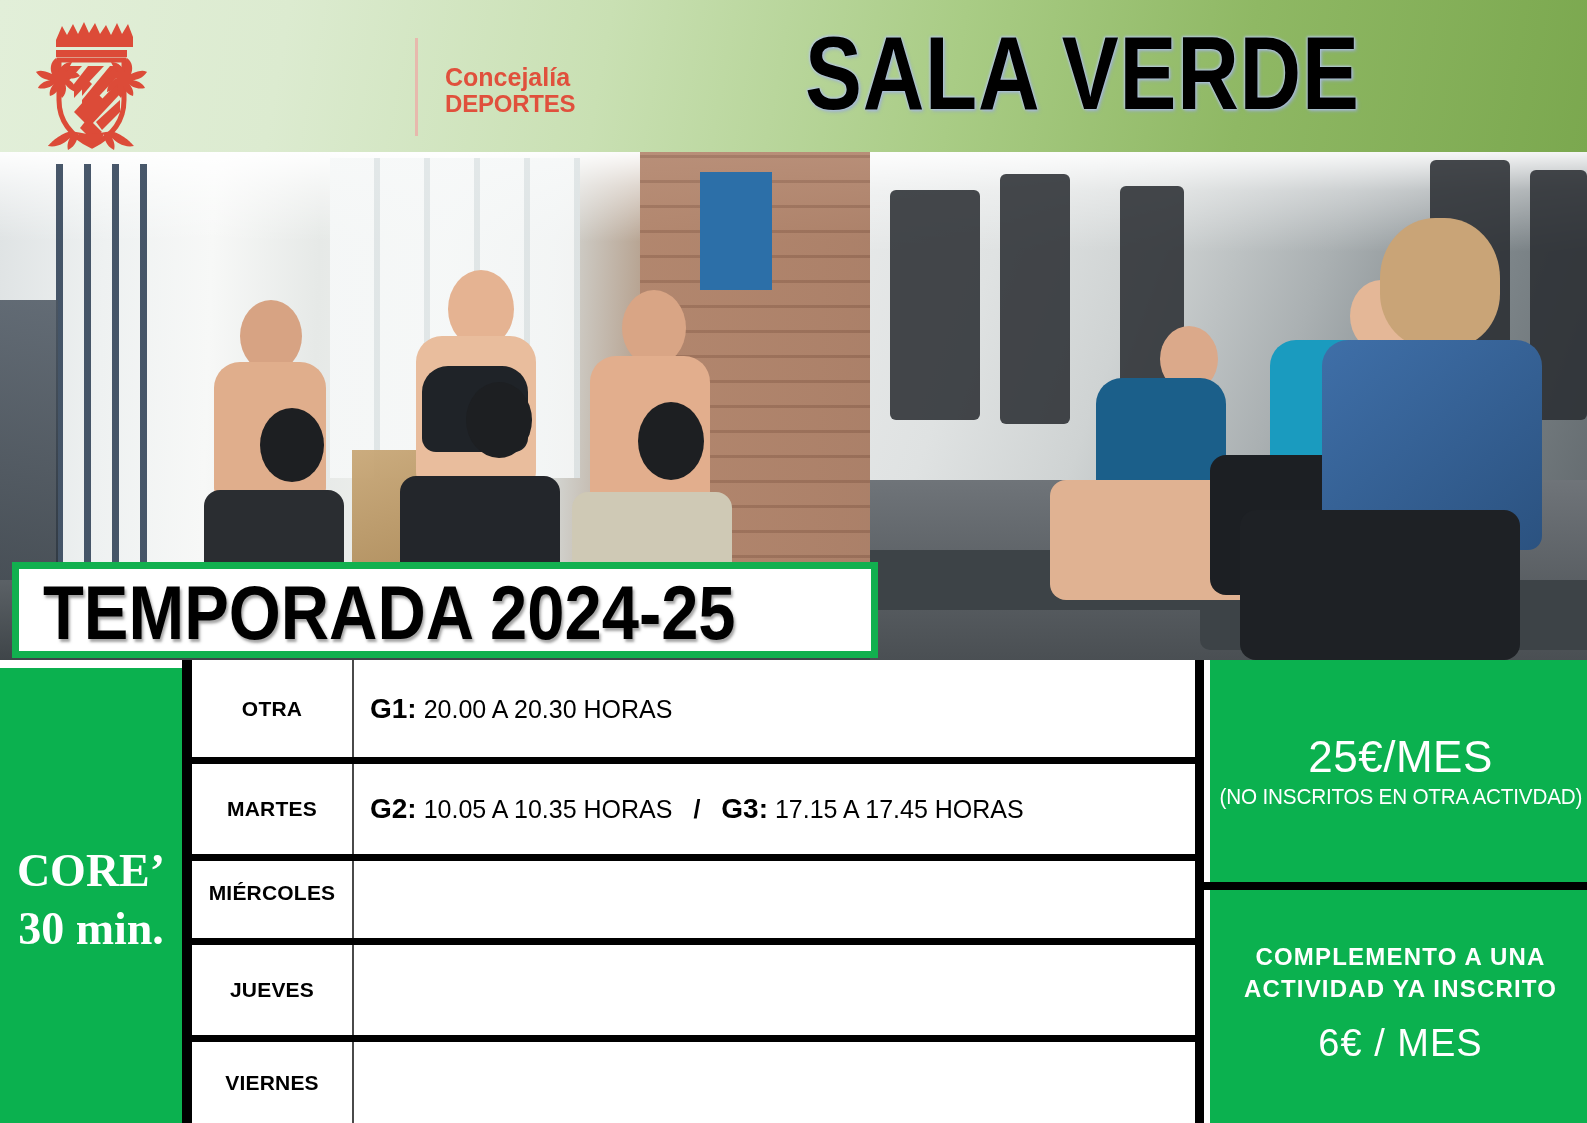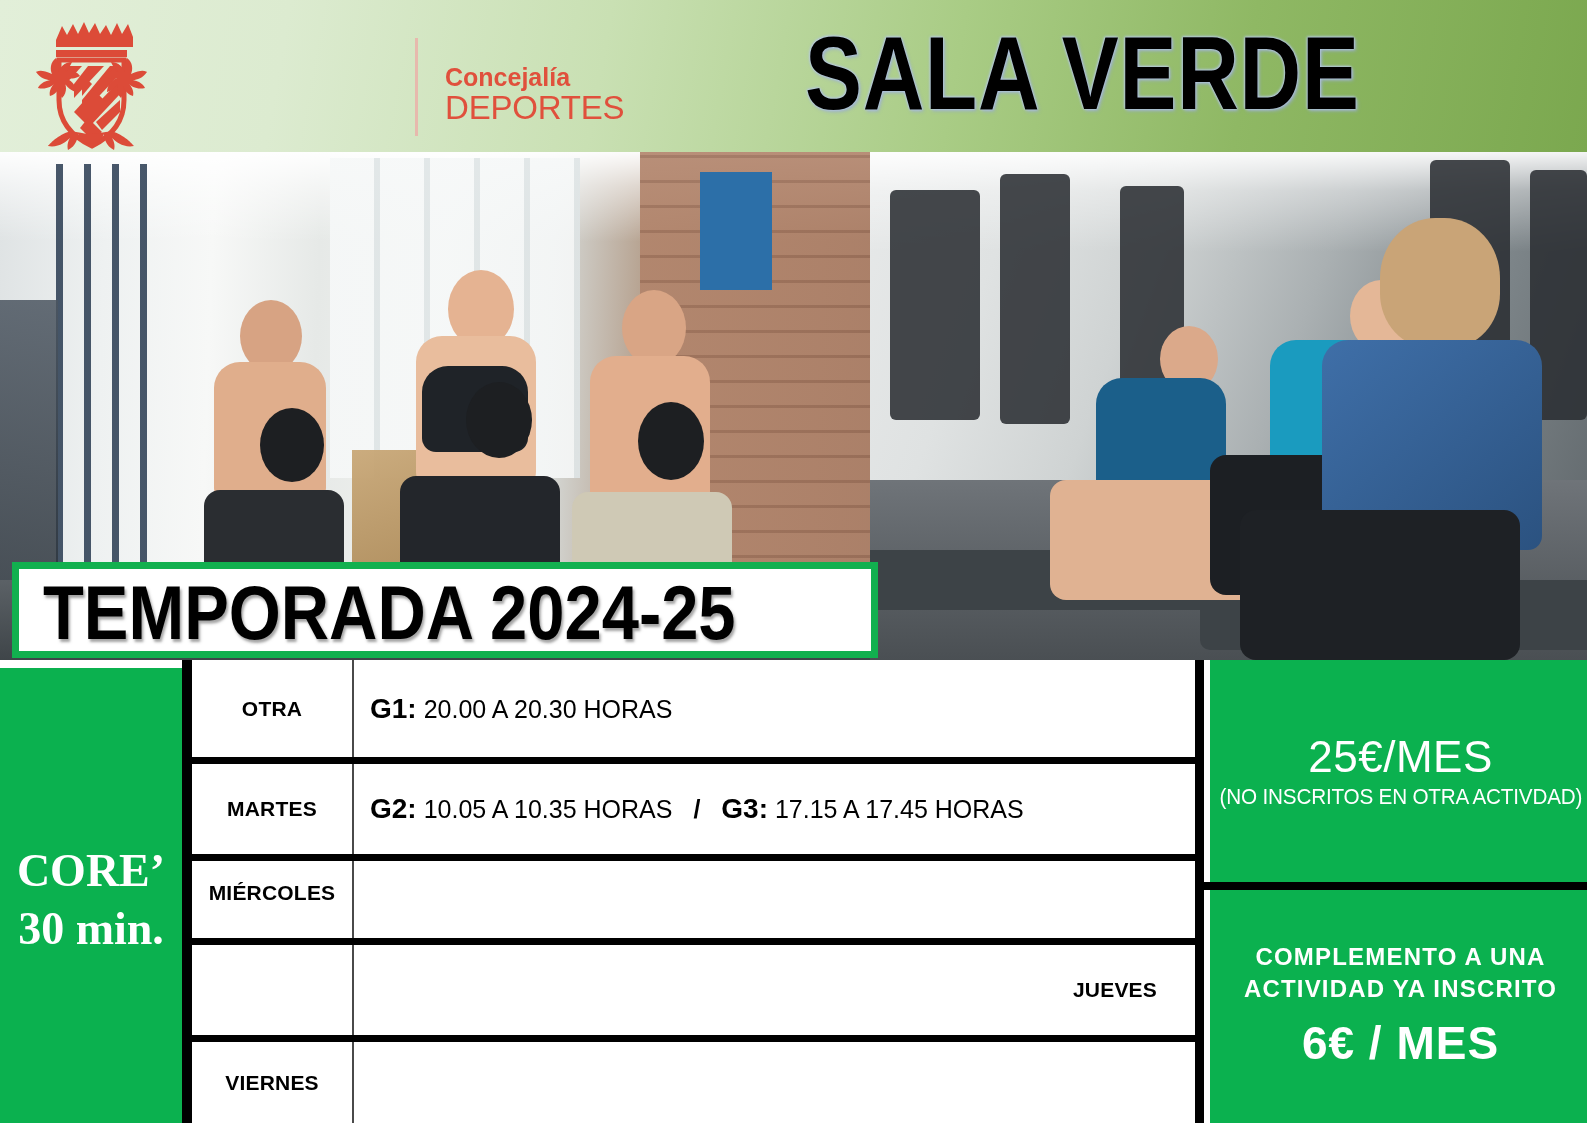--- a/index.html
+++ b/index.html
@@ -19,21 +19,21 @@
   }
   .crest{position:absolute;left:32px;top:14px;width:118px;height:138px;}
   .logo-block{position:absolute;left:168px;top:36px;width:480px;height:104px;}
   .logo-left{position:absolute;left:0;top:0;color:#e0503c;line-height:1.06;}
   .logo-l1{font-size:25px;font-weight:600;letter-spacing:.1px;}
   .logo-l2{font-size:34px;font-weight:bold;letter-spacing:-.2px;}
   .logo-l3{font-size:31px;font-weight:bold;letter-spacing:-.2px;}
   .logo-divider{position:absolute;left:247px;top:2px;width:3px;height:98px;background:#e7b9ad;}
   .logo-right{position:absolute;left:277px;top:28px;color:#e0503c;line-height:1.06;}
   .logo-r1{font-size:25px;font-weight:600;}
-  .logo-r2{font-size:33px;font-weight:normal;letter-spacing:-.2px;}
+  .logo-r2{font-size:24px;font-weight:bold;letter-spacing:-.2px;}
 
   .sala-verde{
     position:absolute;left:805px;top:14px;width:700px;height:118px;
     font-size:104px;font-weight:bold;color:#000;
     font-family:"Liberation Sans",sans-serif;
     transform:scaleX(.82);transform-origin:left top;
     letter-spacing:1px;line-height:118px;white-space:nowrap;
     text-shadow:0 0 1px #b9cbe8,0 0 3px #c6d6ef,2px 2px 4px rgba(150,170,205,.9),-1px -1px 3px rgba(170,190,220,.8);
   }
 
@@ -118,21 +118,21 @@
 
   
   .pricecol{position:absolute;left:1204px;top:0;width:383px;height:463px;background:#fff;}
   .pbox{position:absolute;left:6px;width:381px;background:#0bb14f;color:#fff;text-align:center;box-sizing:border-box;}
   .pbox1{top:0;height:222px;display:flex;flex-direction:column;align-items:center;justify-content:center;}
   .pgap{position:absolute;left:0;top:222px;width:387px;height:8px;background:#000;}
   .pbox2{top:230px;height:233px;display:flex;flex-direction:column;align-items:center;justify-content:center;}
   .p-amount{font-size:44px;font-weight:normal;line-height:52px;letter-spacing:.5px;}
   .p-note{font-size:22px;line-height:28px;transform:scaleX(.94);letter-spacing:-.2px;white-space:nowrap;}
   .p-head{font-size:24px;font-weight:bold;line-height:32px;letter-spacing:1.2px;}
-  .p-amount2{font-size:46px;font-weight:bold;line-height:60px;margin-top:8px;letter-spacing:1px;text-align:center;}
+  .p-amount2{font-size:38px;font-weight:normal;line-height:60px;margin-top:8px;letter-spacing:1px;text-align:center;}
 </style>
 </head>
 <body>
 
 <div class="poster">
 
   <div class="photo">
 
     <div class="photo-left">
       <div class="pl-bg"></div>
@@ -267,21 +267,21 @@
           <b>G3:</b>
           <span>17.15 A 17.45 HORAS</span>
         </div>
       </div>
 
       <div class="row" style="top:201px;height:63px;">
         <div class="day">MIÉRCOLES</div>
         <div class="slots"></div>
       </div>
 
-      <div class="row" style="top:285px;height:90px;justify-content:flex-end;">
+      <div class="row" style="top:285px;height:90px;">
         <div class="day">JUEVES</div>
       </div>
 
       <div class="row" style="top:382px;height:81px;">
         <div class="day">VIERNES</div>
         <div class="slots"></div>
       </div>
     </div>
 
     <div class="pricecol">

